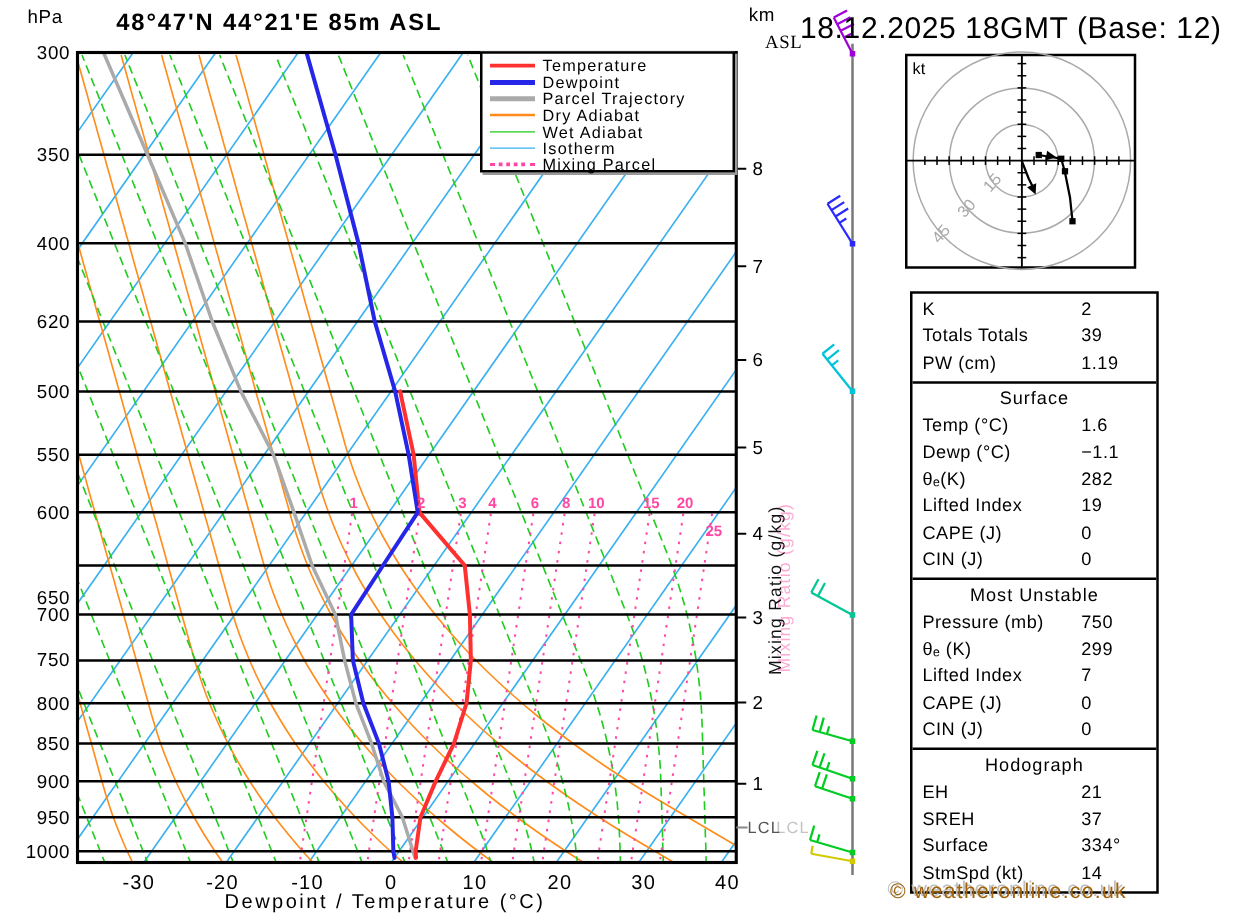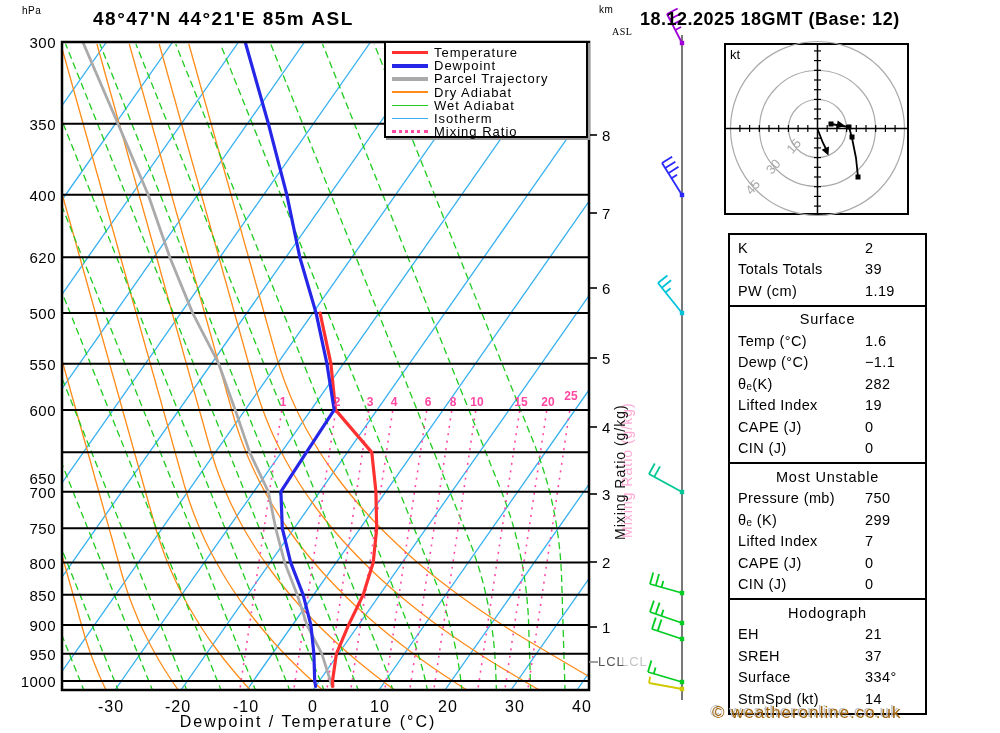--- a/index.html
+++ b/index.html
@@ -1,22 +1,22 @@
 <!DOCTYPE html>
 <html><head>
 <meta charset="utf-8">
 <style>
   html,body{margin:0;padding:0;background:#fff;}
   #stage{position:relative;width:1000px;height:733px;background:#fff;overflow:hidden;
          font-family:"Liberation Sans",sans-serif;color:#000;}
   #chart-svg{position:absolute;left:0;top:0;}
   .abslbl{position:absolute;white-space:nowrap;}
   .title{font-size:19px;font-weight:bold;letter-spacing:1.5px;}
-  .datelbl{font-size:18px;font-weight:bold;letter-spacing:.5px;}
-  .unitlbl{font-size:10px;letter-spacing:.5px;}
+  .datelbl{font-size:24px;font-weight:normal;letter-spacing:.5px;}
+  .unitlbl{font-size:15px;letter-spacing:.5px;}
   .plabel{position:absolute;width:38px;text-align:right;font-size:15px;letter-spacing:.5px;}
   .kmlabel{position:absolute;font-size:15px;}
   .tlabel{position:absolute;width:44px;text-align:center;font-size:16px;letter-spacing:1px;}
   .mixlabel{position:absolute;width:26px;text-align:center;font-size:12px;font-weight:bold;}
   .axis-title{font-size:16px;letter-spacing:2px;text-align:center;width:320px;}
   .legend{position:absolute;left:384px;top:41px;width:204px;height:97px;background:#fff;
           border:2px solid #000;box-shadow:2px 2px 0 #999;box-sizing:border-box;padding:3px 0 0 6px;}
   .legend-row{display:flex;align-items:center;height:13.2px;}
   .legend-swatch{width:36px;margin-right:6px;flex:0 0 36px;}
   .legend-text{font-size:13px;letter-spacing:1px;line-height:13px;}
@@ -304,21 +304,21 @@
       <div class="legend-row">
         <span class="legend-swatch" style="height: 1.5px; background: rgb(31, 204, 31);"></span>
         <span class="legend-text">Wet Adiabat</span>
       </div>
       <div class="legend-row">
         <span class="legend-swatch" style="height: 1.5px; background: rgb(56, 176, 240);"></span>
         <span class="legend-text">Isotherm</span>
       </div>
       <div class="legend-row">
         <span class="legend-swatch" style="border-top: 3px dotted rgb(255, 71, 163); height: 0px;"></span>
-        <span class="legend-text">Mixing Ratio</span>
+        <span class="legend-text">Mixing Parcel</span>
       </div>
     </div>
 
   <div class="abslbl mixv" style="left:612px;top:540px;transform:rotate(-90deg);transform-origin:0 0;">Mixing Ratio (g/kg)</div>
 
   <div class="abslbl lcl-ghost" style="left:621px;top:654px;">LCL</div>
   <div class="abslbl lcl-main" style="left:598px;top:654px;">LCL</div>
 
   <div class="abslbl ktlbl" style="left:730px;top:47px;">kt</div>
 
@@ -444,14 +444,14 @@
     <div class="tlabel" style="left:560px;top:698px;">40</div>
     <div class="mixlabel" style="left: 270px; top: 395px; color: rgb(255, 71, 163);">1</div>
     <div class="mixlabel" style="left: 324px; top: 395px; color: rgb(255, 71, 163);">2</div>
     <div class="mixlabel" style="left: 357px; top: 395px; color: rgb(255, 71, 163);">3</div>
     <div class="mixlabel" style="left: 381px; top: 395px; color: rgb(255, 71, 163);">4</div>
     <div class="mixlabel" style="left: 415px; top: 395px; color: rgb(255, 71, 163);">6</div>
     <div class="mixlabel" style="left: 440px; top: 395px; color: rgb(255, 71, 163);">8</div>
     <div class="mixlabel" style="left: 464px; top: 395px; color: rgb(255, 71, 163);">10</div>
     <div class="mixlabel" style="left: 508px; top: 395px; color: rgb(255, 71, 163);">15</div>
     <div class="mixlabel" style="left: 535px; top: 395px; color: rgb(255, 71, 163);">20</div>
-    <div class="mixlabel" style="left: 558px; top: 389px; color: rgb(255, 71, 163);">25</div>
+    <div class="mixlabel" style="left: 558px; top: 418px; color: rgb(255, 71, 163);">25</div>
   </div>
 
 </body></html>

